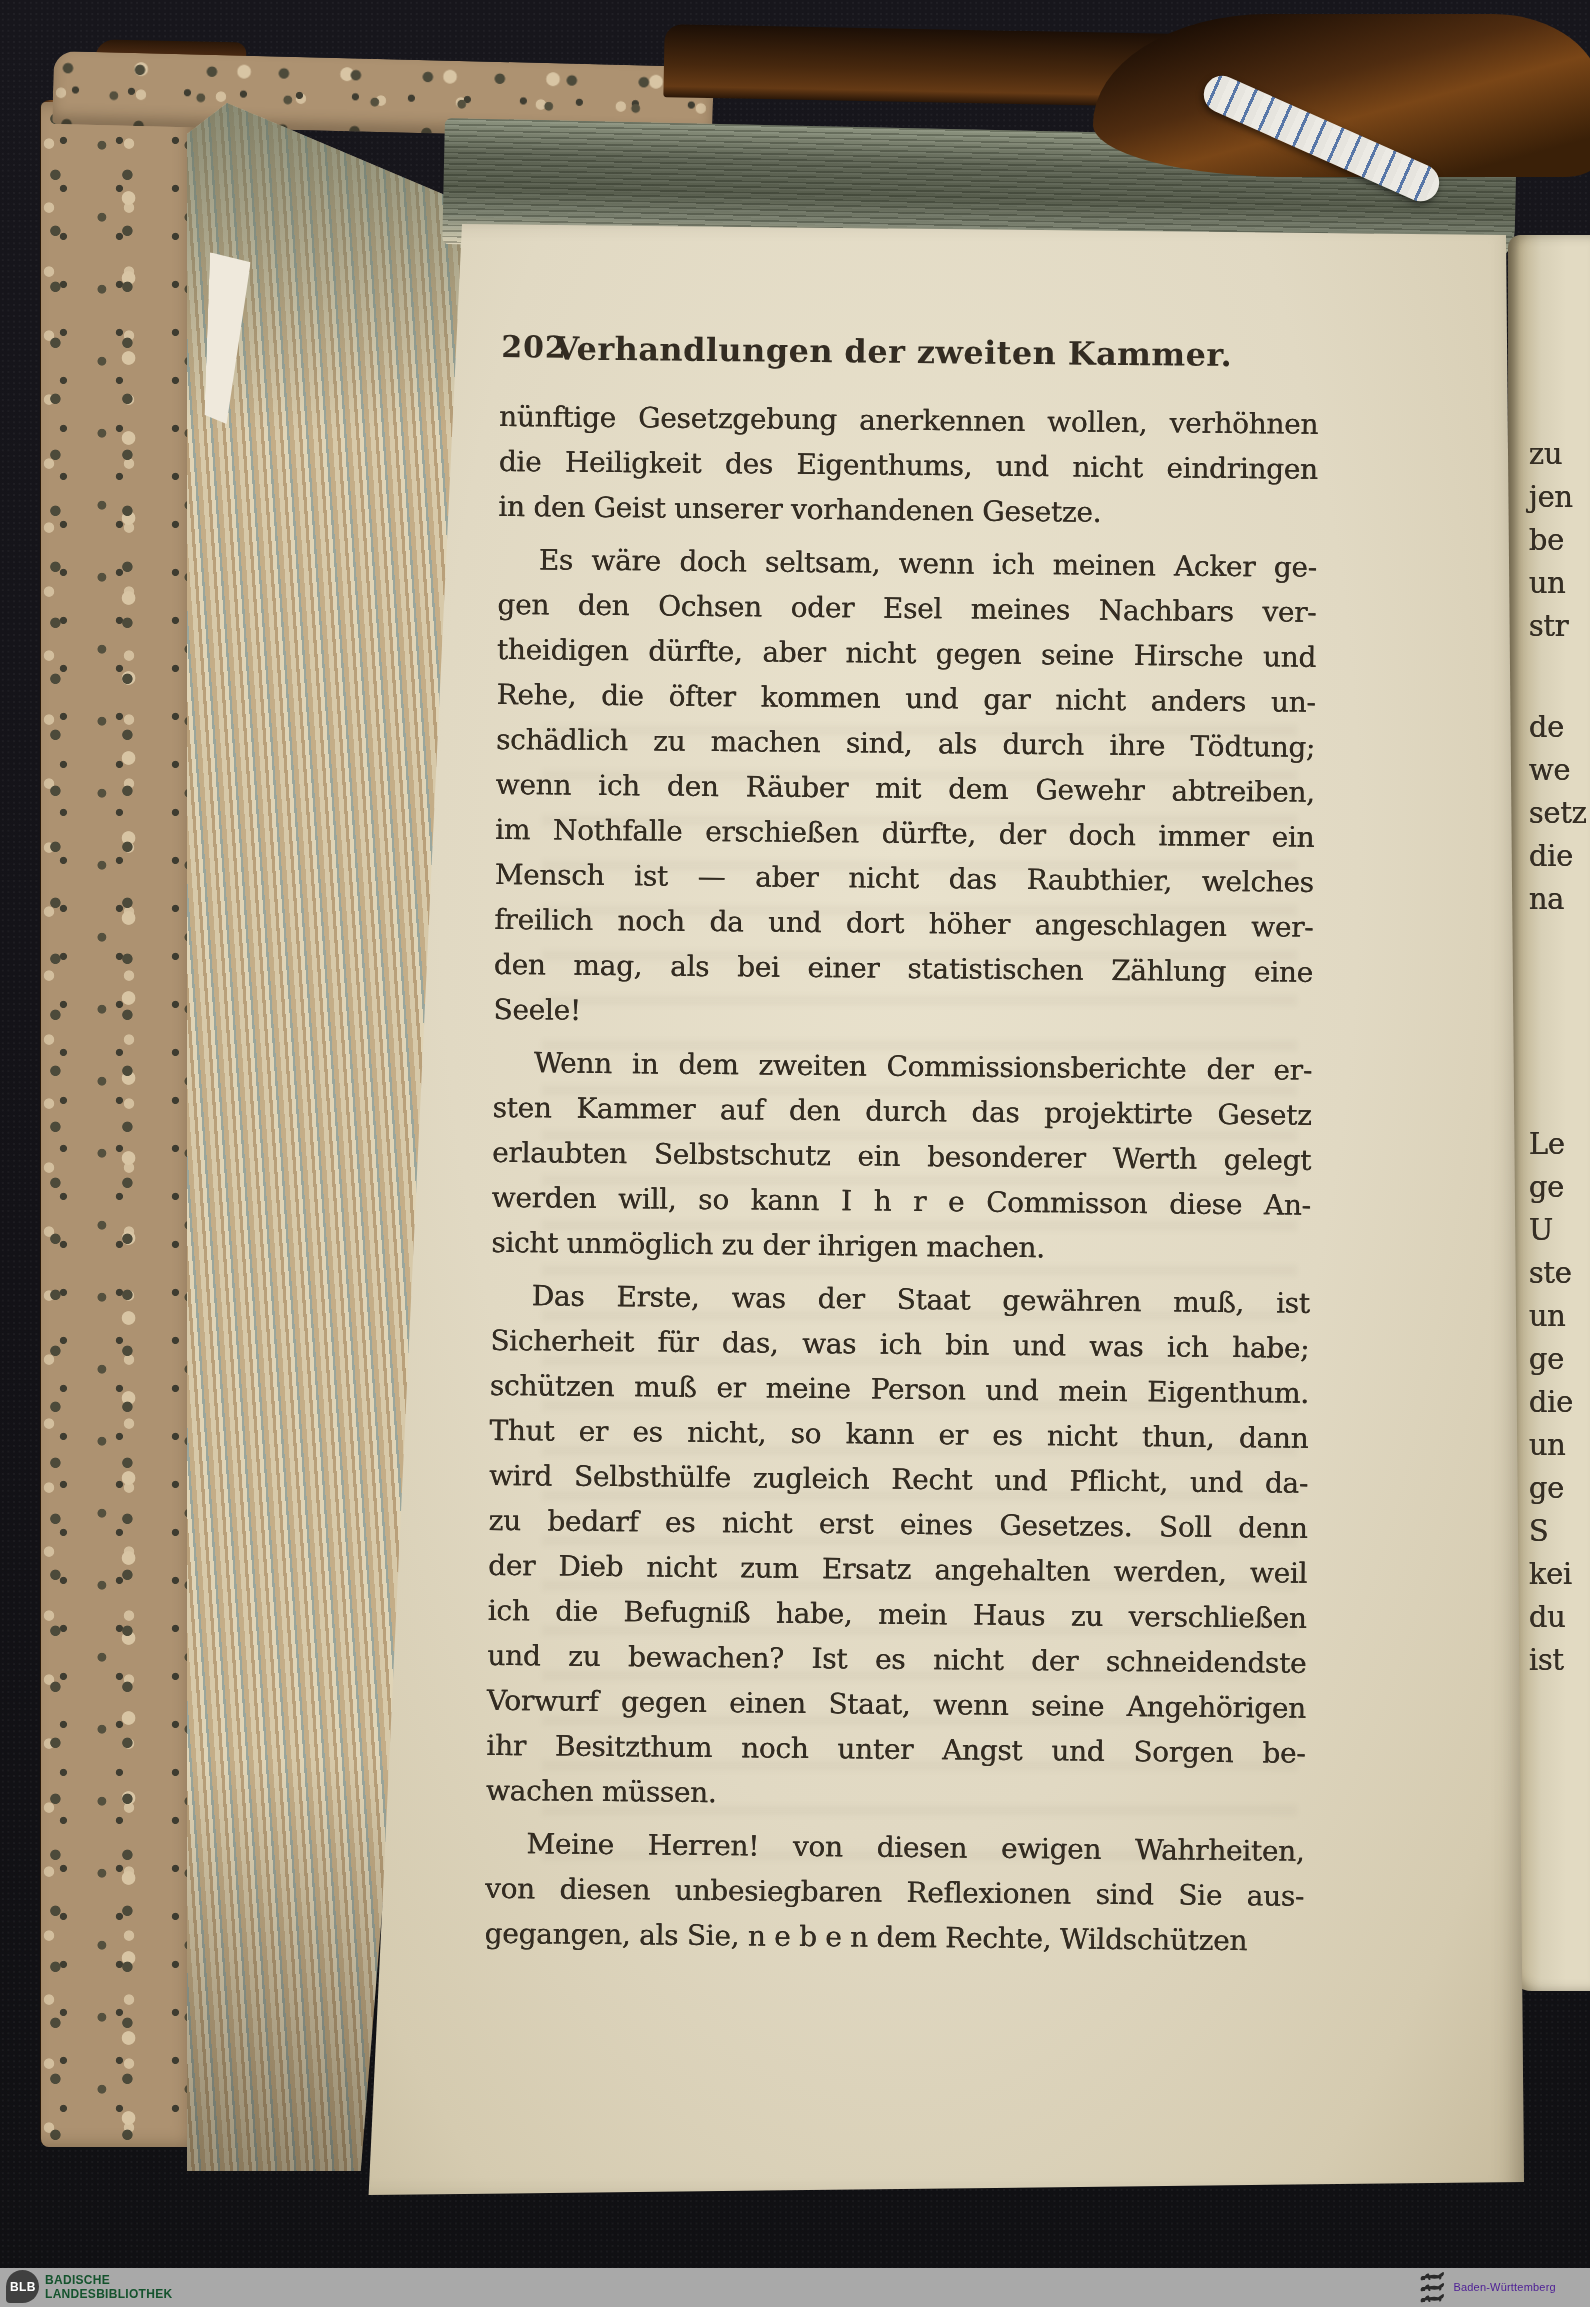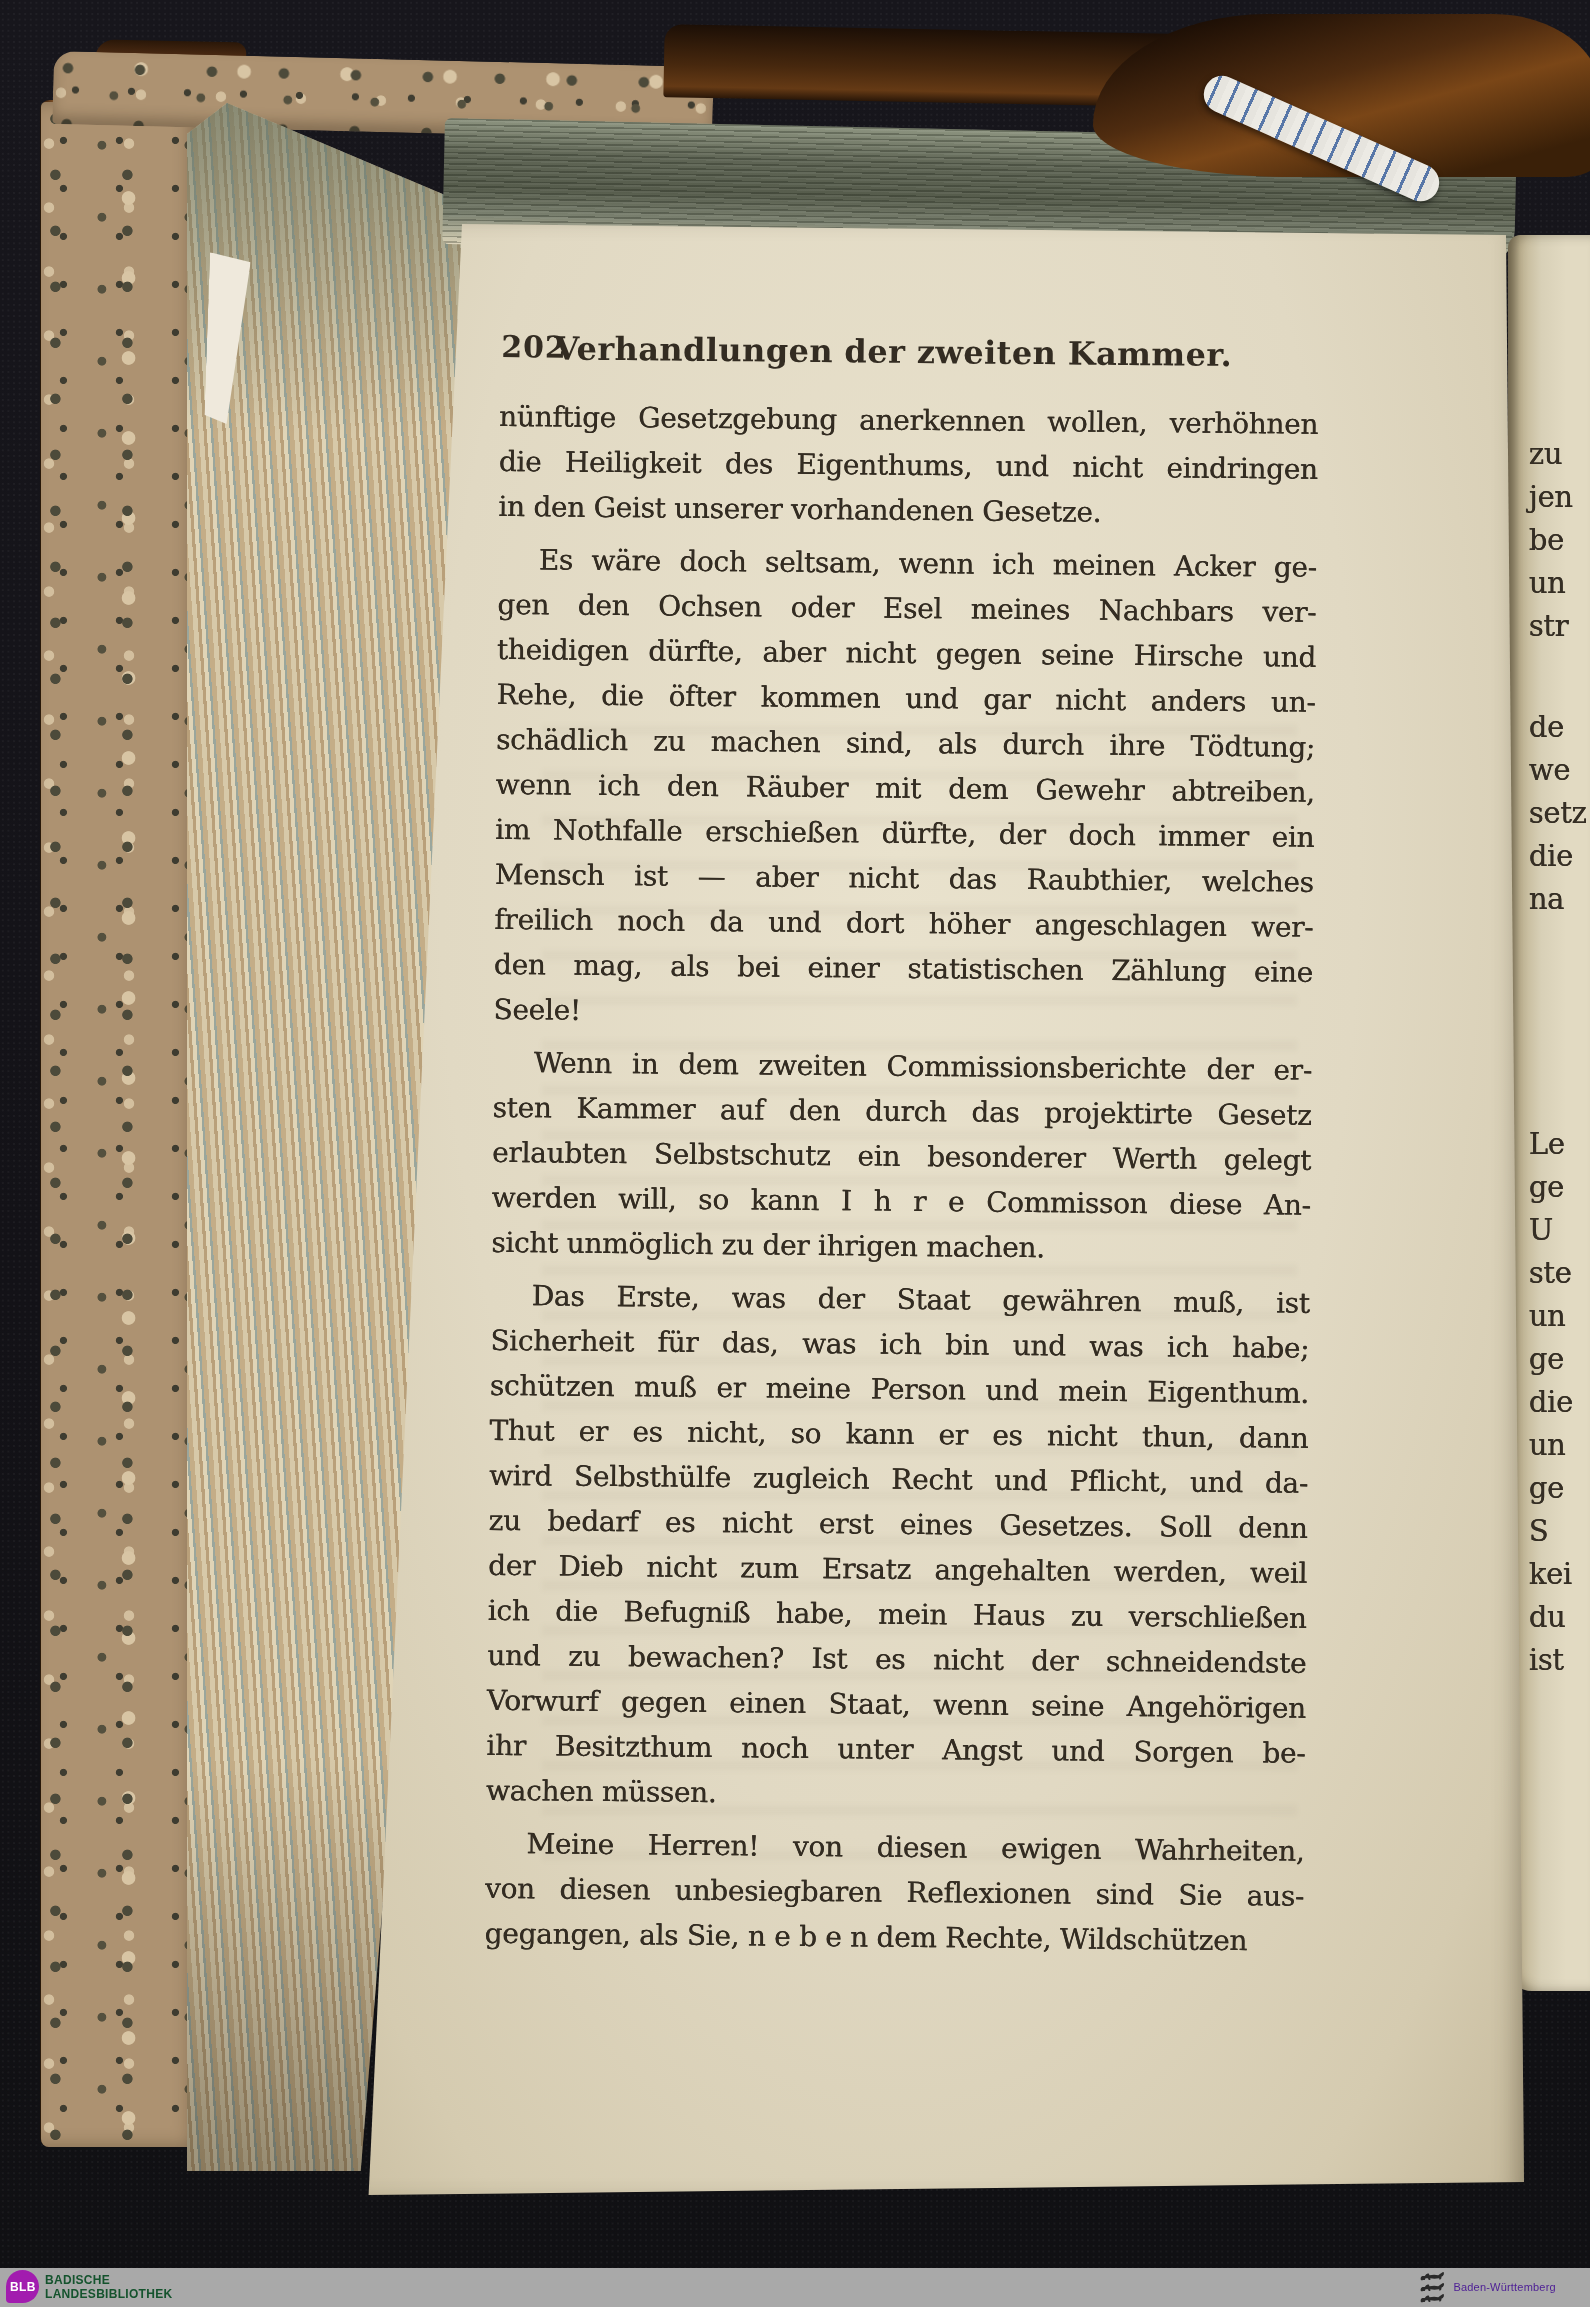--- a/index.html
+++ b/index.html
@@ -70,21 +70,21 @@
   .sliver{position:absolute;left:1508px;top:235px;width:83px;height:1756px;border-radius:12.7px 0 0 24px;
     background:linear-gradient(90deg,#8f8468 0,#c0b493 14%,#d8d0b7 40%,#e2dac2 70%);
     box-shadow:inset 8px 0 11px rgba(50,40,22,.35);}
   .frag-group{position:absolute;left:20.7px;width:64px;font-size:29px;line-height:43px;color:#352e24;
     text-shadow:0.3px 0 0 currentColor;letter-spacing:-0.3px;}
   .frag-g0{top:198px;} .frag-g1{top:471px;} .frag-g2{top:888px;}
   
   .footer-bar{position:absolute;left:0;top:2268px;width:1591px;height:39px;background:#a9a9a9;
     font-family:"Liberation Sans", sans-serif;}
   .blb-logo{position:absolute;left:6.4px;top:2.4px;width:33px;height:33px;border-radius:50% 50% 50% 12%;
-    background:#a21caf;color:#fff;font-weight:bold;font-size:12px;display:flex;align-items:center;justify-content:center;
+    background:#404040;color:#fff;font-weight:bold;font-size:12px;display:flex;align-items:center;justify-content:center;
     letter-spacing:0.4px;}
   .blb-name{position:absolute;left:45px;top:4.8px;font-size:12px;line-height:14.3px;font-weight:bold;color:#14532d;
     letter-spacing:0.3px;}
   .bw-group{position:absolute;left:1420px;top:2.4px;height:34px;display:flex;align-items:center;gap:6.4px;}
   .bw-lions{display:flex;flex-direction:column;gap:1.6px;}
   .bw-text{font-size:11px;color:#4c1d95;letter-spacing:0.2px;}
 </style>
 </head>
 <body>
 

